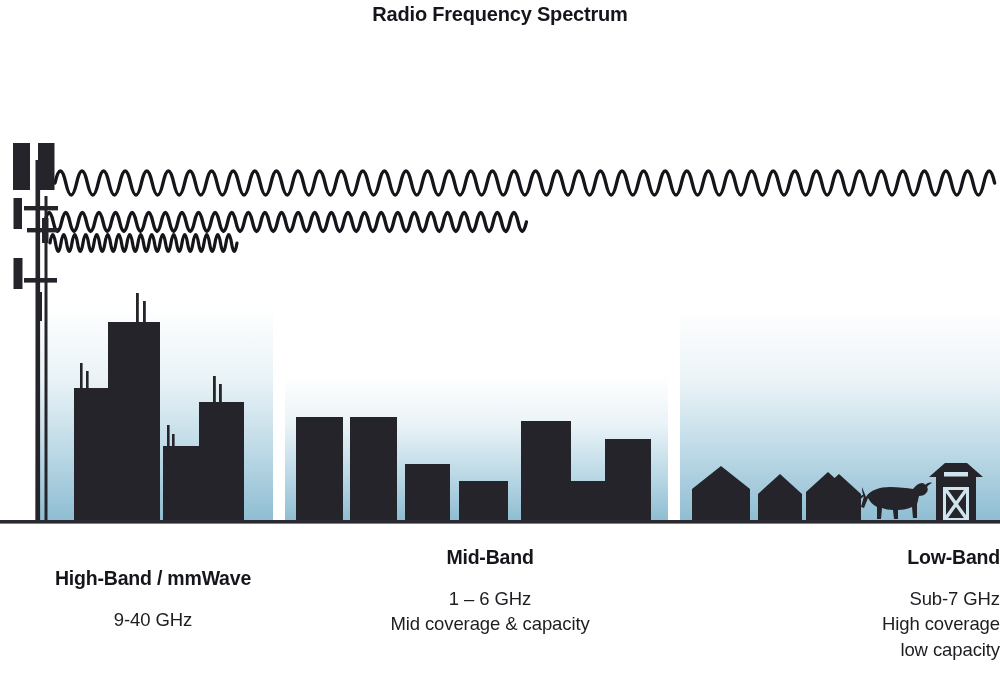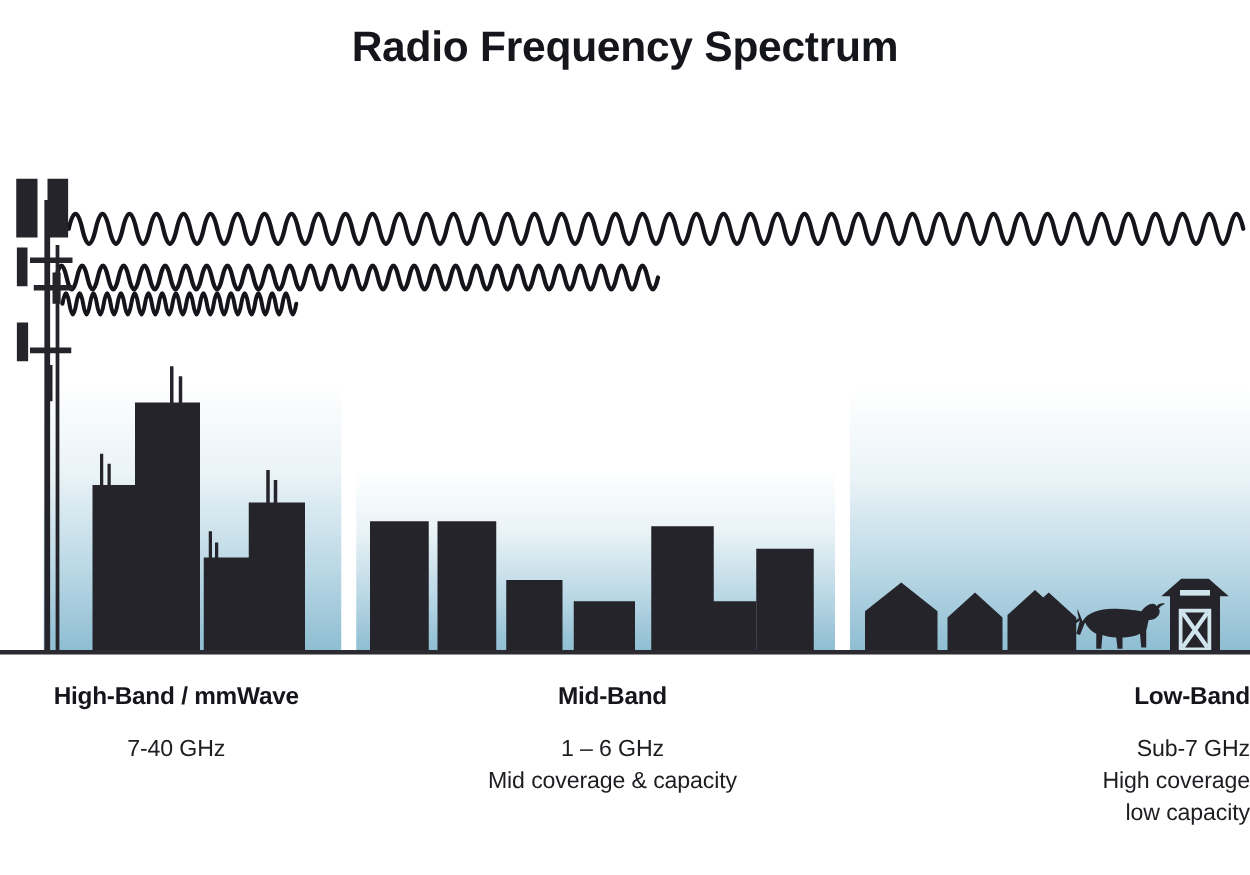--- a/index.html
+++ b/index.html
@@ -20,26 +20,25 @@
     position: relative;
     width: 1000px;
     height: 700px;
   }
   .figure-title {
     position: absolute;
     top: 3px;
     left: 0;
     width: 1000px;
     text-align: center;
-    font-size: 34px;
+    font-size: 20px;
     font-weight: bold;
     letter-spacing: -0.2px;
     color: #15161c;
     font-family: "Liberation Sans", sans-serif;
-    margin-top: 16px;
   }
   svg.scene {
     position: absolute;
     top: 0;
     left: 0;
     width: 1000px;
     height: 700px;
     display: block;
   }
   .band-caption {
@@ -56,21 +55,21 @@
     margin-bottom: 22px;
   }
   .band-line {
     font-size: 18.5px;
     font-weight: normal;
     color: #1d1d22;
     display: block;
     margin-bottom: 7px;
     letter-spacing: -0.1px;
   }
-  .cap-high { left: 0px;   top: 548px; width: 282px; }
+  .cap-high { left: 0px;   top: 569px; width: 282px; padding-left: 12px; }
   .cap-mid  { left: 330px; top: 548px; width: 320px; }
   .cap-low  { left: 680px; top: 548px; width: 320px; text-align: right; }
 </style>
 </head>
 <body>
 
 <div id="stage">
 
   <div class="figure-title">Radio Frequency Spectrum</div>
 
@@ -237,21 +236,21 @@
       </g>
     </g>
 
     <g>
       <rect x="0" y="520" width="1000" height="3.6" fill="#2b2a30"></rect>
     </g>
   </svg>
 
   <div class="band-caption cap-high">
     <span class="band-name">High-Band / mmWave</span>
-    <span class="band-line">7-40 GHz</span>
+    <span class="band-line">9-40 GHz</span>
   </div>
 
   <div class="band-caption cap-mid">
     <span class="band-name">Mid-Band</span>
     <span class="band-line">1 – 6 GHz</span>
     <span class="band-line">Mid coverage &amp; capacity</span>
   </div>
 
   <div class="band-caption cap-low">
     <span class="band-name">Low-Band</span>

